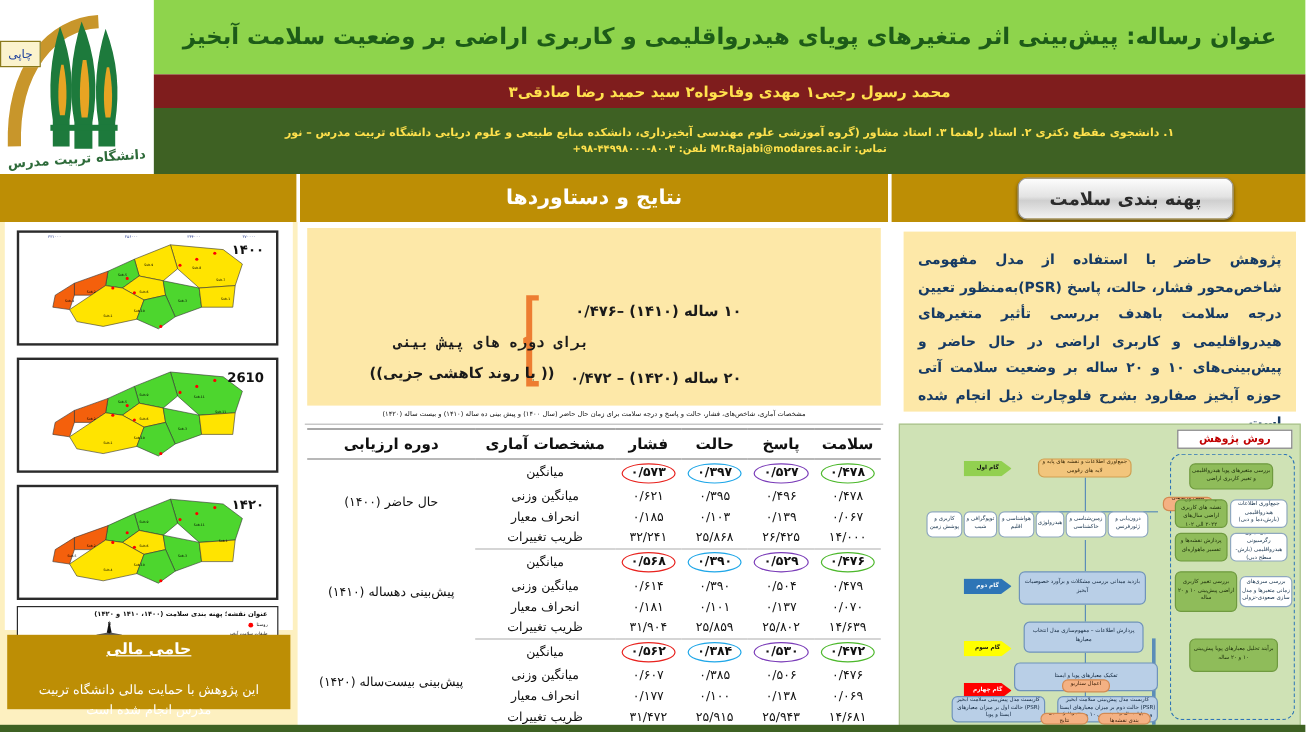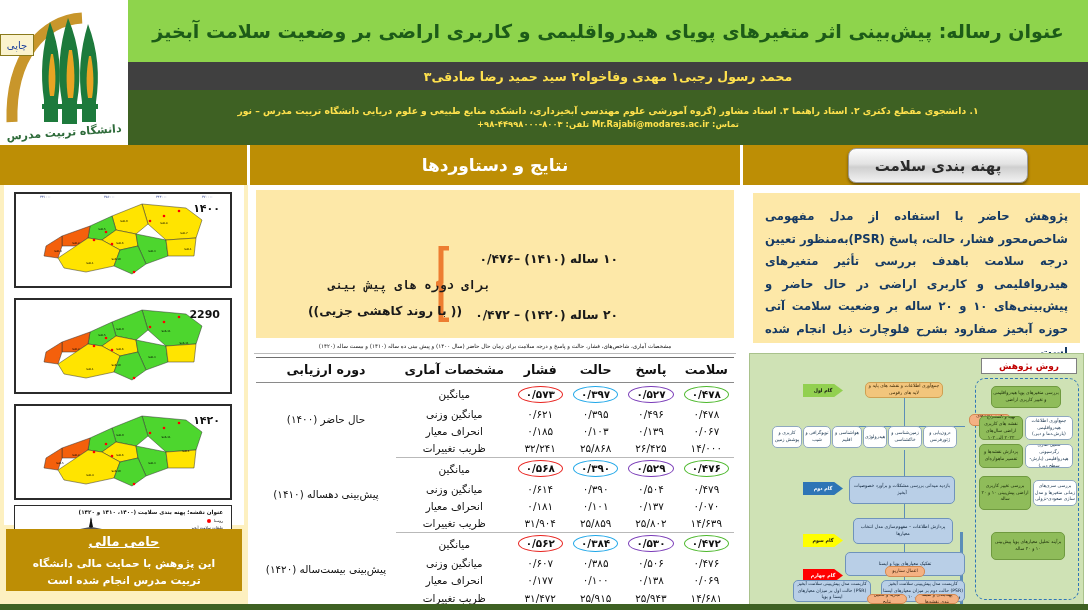--- a/index.html
+++ b/index.html
@@ -15,21 +15,21 @@
   
   .hdr{ position:absolute; left:0; top:0; width:1088px; height:145px; }
   .hdr-title{
     position:absolute; right:0; top:0; width:960px; height:62px;
     background:#8ed44c; color:#1d5b18;
     display:flex; align-items:center; justify-content:center; text-align:center;
     font-size:19px; font-weight:bold; line-height:1.45; padding:2px 14px 0 14px;
   }
   .hdr-authors{
     position:absolute; right:0; top:62px; width:960px; height:28px;
-    background:#404040; color:#ffe14d;
+    background:#7f1d1d; color:#ffe14d;
     display:flex; align-items:center; justify-content:center;
     font-size:12.5px; font-weight:bold;
   }
   .hdr-affil{
     position:absolute; right:0; top:90px; width:960px; height:55px;
     background:#3e6123; color:#ffe14d;
     display:flex; flex-direction:column; align-items:center; justify-content:center;
     font-size:9.2px; font-weight:bold; line-height:1.55; padding:0 6px;
   }
   .hdr-affil .line2{ font-size:8.4px; }
@@ -166,21 +166,21 @@
            font-size:3.8px; color:#111; }
   .sw{ width:7px; height:5px; border:.4px solid #555; }
   .compass{ position:absolute; left:64px; top:10px; width:24px; height:26px; }
   .scalebar{ position:absolute; left:8px; bottom:5px; width:74px; }
 
   .sponsor{
     position:absolute; left:6px; top:344px; width:236px; height:62px;
     background:#bd8e05; color:#ffffff; text-align:center;
   }
   .sponsor h4{ font-size:13px; margin-top:5px; text-decoration:underline; }
-  .sponsor p{ font-size:10.6px; line-height:1.6; margin-top:6px; padding:0 14px;font-weight:bold; }
+  .sponsor p{ font-size:10.6px; line-height:1.6; margin-top:18px; padding:0 14px; }
 
   .footer{ position:absolute; left:0; bottom:0; width:1088px; height:6px; background:#3e6123; }
 </style>
 </head>
 <body>
 
 <div id="poster">
 
   <div class="hdr">
     <div class="hdr-title">عنوان رساله: پیش‌بینی اثر متغیرهای پویای هیدرواقلیمی و کاربری اراضی بر وضعیت سلامت آبخیز</div>
@@ -426,21 +426,21 @@
             <text x="100" y="66">Sub-10</text>
           </g>
         </svg>
         <div class="axis-lab" style="left:24px; top:1px;">۳۳۱۰۰۰</div>
         <div class="axis-lab" style="left:88px; top:1px;">۳۵۶۰۰۰</div>
         <div class="axis-lab" style="left:140px; top:1px;">۳۴۴۰۰۰</div>
         <div class="axis-lab" style="left:186px; top:1px;">۳۷۰۰۰۰</div>
       </div>
 
       <div class="mapcard" id="map2">
-        <div class="map-year">2290</div>
+        <div class="map-year">2610</div>
         <svg viewBox="0 0 214 92" width="214" height="92">
           <polygon points="126,10 170,14 186,26 180,44 150,46 132,30" fill="#4dd62e" stroke="#333" stroke-width=".5"></polygon>
           <polygon points="96,22 126,10 132,30 120,40 100,36" fill="#4dd62e" stroke="#333" stroke-width=".5"></polygon>
           <polygon points="74,32 96,22 100,36 86,46 72,44" fill="#4dd62e" stroke="#333" stroke-width=".5"></polygon>
           <polygon points="100,36 120,40 122,52 104,56 86,46" fill="#ffe400" stroke="#333" stroke-width=".5"></polygon>
           <polygon points="120,40 150,46 152,62 130,70 122,52" fill="#4dd62e" stroke="#333" stroke-width=".5"></polygon>
           <polygon points="150,46 180,44 178,62 152,62" fill="#ffe400" stroke="#333" stroke-width=".5"></polygon>
           <polygon points="46,42 74,32 72,44 60,52 46,52" fill="#f4600c" stroke="#333" stroke-width=".5"></polygon>
           <polygon points="30,52 46,42 46,52 42,64 28,62" fill="#f4600c" stroke="#333" stroke-width=".5"></polygon>
           <polygon points="42,64 60,52 72,44 86,46 104,56 98,72 70,78 48,74" fill="#ffe400" stroke="#333" stroke-width=".5"></polygon>

